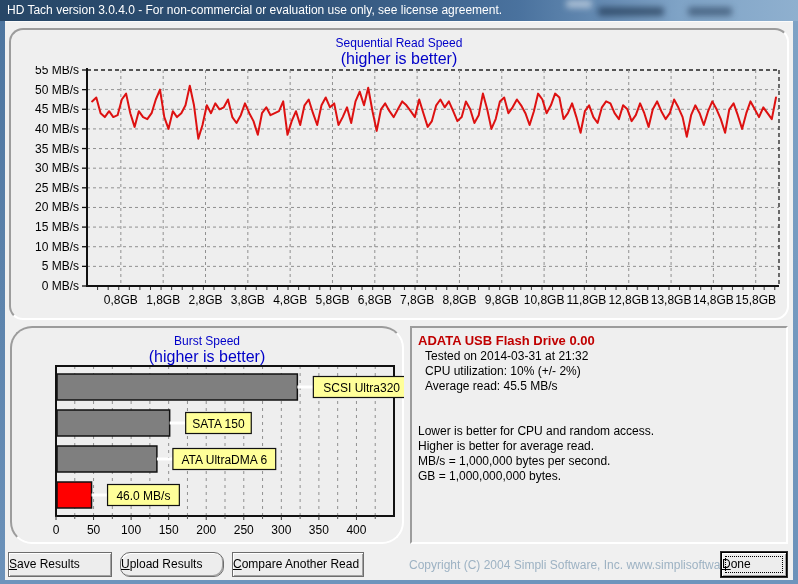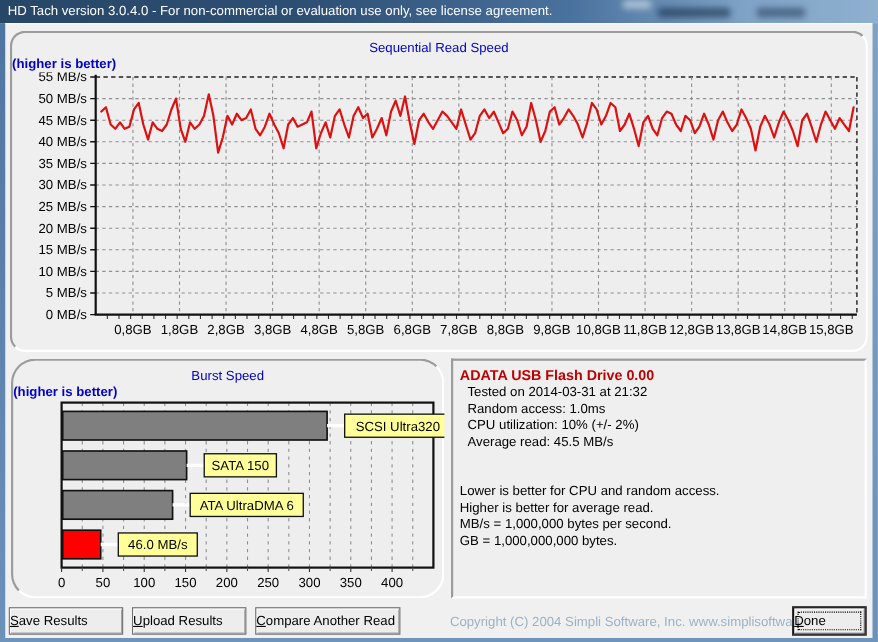--- a/index.html
+++ b/index.html
@@ -24,35 +24,35 @@
   .client { position:absolute; top:21px; left:5px; width:788px; height:559px;
             background:#f0f0f0; border-top:1px solid #fbfbfb; }
 
   .panel { position:absolute; background:#efefef;
            border:2px solid; border-color:#9c9c9c #ffffff #ffffff #9c9c9c; }
   .panel-seq   { left:4px;   top:6px;   width:780px; height:292px;border-radius:14px; }
   .panel-burst { left:5px;   top:304px; width:394px; height:218px;border-radius:22px; }
   .panel-info  { left:405px; top:304px; width:378px; height:218px; }
 
   .chart-title { text-align:center; color:#0000c8; font-size:12px; margin-top:6px; line-height:15px; }
-  .chart-sub   { text-align:left; color:#0000c8; font-size:12px; line-height:15px;font-weight:bold; }
+  .chart-sub   { text-align:center; color:#0000c8; font-size:16px; line-height:15px; }
 
   .seq-svg   { position:absolute; left:2px; top:36px; }
   .burst-svg { position:absolute; left:0px; top:36px; }
 
   .info-inner { padding:5px 6px; font-size:12px; color:#000; line-height:15px; }
   .info-title { color:#c00000; font-weight:bold; font-size:13px; line-height:16px; }
   .info-detail { padding-left:7px; }
   .info-notes { margin-top:30px; }
 
   .btn { position:absolute; height:25px; background:#ededed; font-size:12px; color:#000;
          text-align:left; line-height:22px; border:1px solid #6d6d6d;
          box-shadow: inset 1px 1px 0 #ffffff, inset -1px -1px 0 #a2a2a2; cursor:default; }
   .btn-save    { left:3px;   top:530px; width:104px; }
-  .btn-upload  { left:115px; top:530px; width:104px; }
+  .btn-upload  { left:115px; top:530px; width:104px;border-radius:10px; }
   .btn-compare { left:227px; top:530px; width:132px; }
   .btn-done    { left:716px; top:530px; width:66px; border:1px solid #000;
                  box-shadow: 0 0 0 1px #2f2f2f, inset 1px 1px 0 #ffffff, inset -1px -1px 0 #a2a2a2; }
   .focus-rect { position:absolute; left:3px; top:3px; right:3px; bottom:3px;
                 border:1px dotted #000; pointer-events:none; }
   .accel { text-decoration:underline; }
 
   .copyright { position:absolute; left:404px; top:536px; font-size:12px; color:#9db2c3; white-space:nowrap; }
 </style>
 </head>
@@ -282,21 +282,20 @@
           <line x1="288.1111111111111" y1="152" x2="288.1111111111111" y2="155" stroke="#555" stroke-width="1"></line>
           <line x1="325.6666666666667" y1="152" x2="325.6666666666667" y2="155" stroke="#555" stroke-width="1"></line>
           <line x1="363.22222222222223" y1="152" x2="363.22222222222223" y2="155" stroke="#555" stroke-width="1"></line>
         </svg>
     </div>
 
     <div class="panel panel-info">
       <div class="info-inner">
         <div class="info-title">ADATA USB Flash Drive 0.00</div>
         <div class="info-detail">Tested on 2014-03-31 at 21:32</div>
-        <div class="info-detail">Random access: 1.0ms</div>
         <div class="info-detail">CPU utilization: 10% (+/- 2%)</div>
         <div class="info-detail">Average read: 45.5 MB/s</div>
         <div class="info-notes">
           <div>Lower is better for CPU and random access.</div>
           <div>Higher is better for average read.</div>
           <div>MB/s = 1,000,000 bytes per second.</div>
           <div>GB = 1,000,000,000 bytes.</div>
         </div>
       </div>
     </div>

